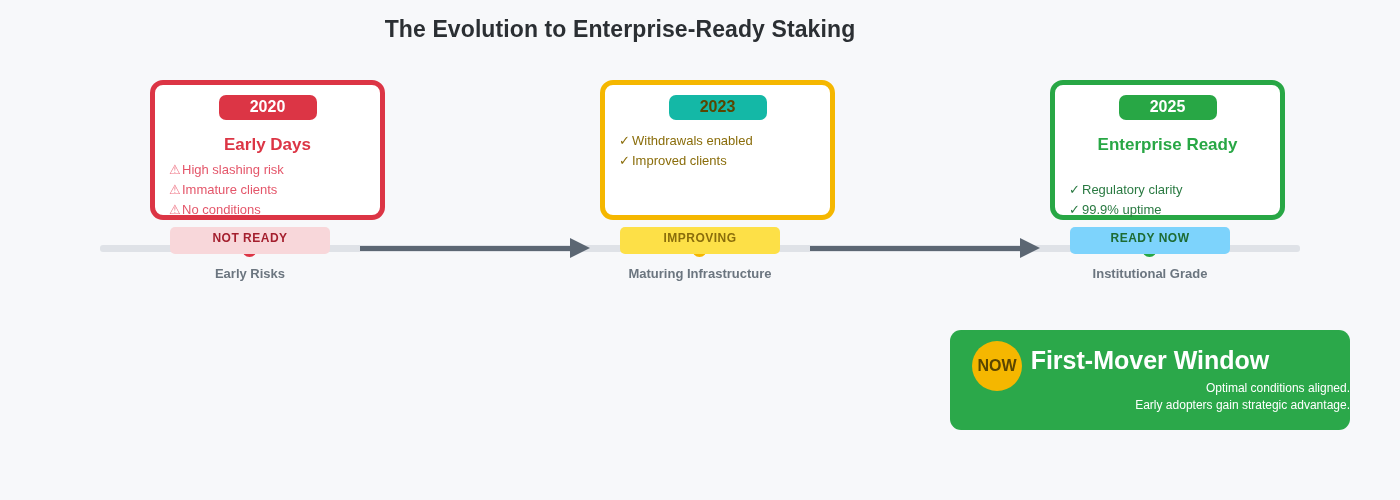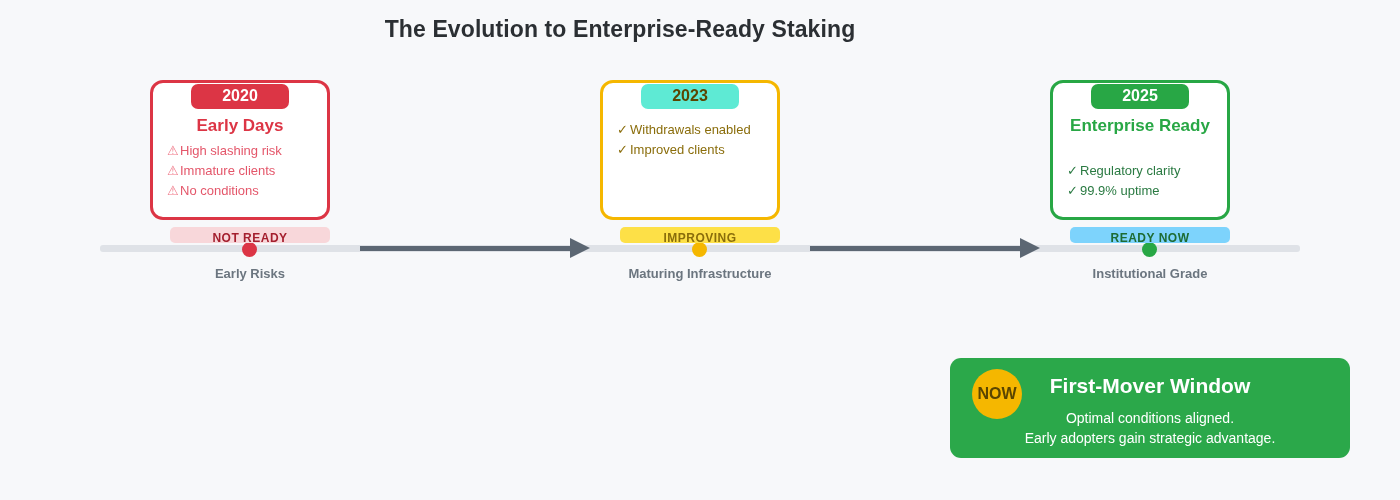--- a/index.html
+++ b/index.html
@@ -29,56 +29,56 @@
     font-size: 23px;
     font-weight: bold;
     color: #2b2f33;
     letter-spacing: 0.1px;
   }
 
   
   .card {
     position: absolute;
     top: 80px;
-    width: 180px;
+    width: 235px;
     height: 140px;
     box-sizing: border-box;
     background: #ffffff;
     border-radius: 13px;
-    border: 3px solid #404040;
-    padding: 1px 12px 8px 12px;
+    border: 5px solid #404040;
+    padding: 10px 12px 8px 12px;
   }
   .card.c0 { left: 150px; border-color: #dc3545; }
   .card.c1 { left: 600px; border-color: #f5b700; }
   .card.c2 { left: 1050px; border-color: #28a745; }
 
   .year-pill-wrap {
     text-align: center;
     height: 30px;
   }
   .year-pill {
     display: inline-block;
     min-width: 98px;
     padding: 4px 0 5px 0;
     border-radius: 7px;
     font-size: 16px;
     font-weight: bold;
     line-height: 1;
     color: #ffffff;
   }
   .c0 .year-pill { background: #dc3545; color: #ffffff; }
-  .c1 .year-pill { background: #5eead4; color: #5a4500; }
+  .c1 .year-pill { background: #14b8a6; color: #5a4500; }
   .c2 .year-pill { background: #28a745; color: #ffffff; }
 
   .card-title {
     text-align: center;
     font-size: 17px;
     font-weight: bold;
     line-height: 1.18;
-    margin-top: 2px;
+    margin-top: 10px;
   }
   .c0 .card-title { color: #dc3545; }
   .c1 .card-title { color: #f5b700; }
   .c2 .card-title { color: #28a745; }
 
   .card-list {
     margin-top: 6px;
     padding: 0 0 0 2px;
     list-style: none;
     font-size: 13px;
@@ -135,21 +135,21 @@
     border-radius: 50%;
   }
   .tl-dot.d0 { left: 242px; background: #dc3545; }
   .tl-dot.d1 { left: 692px; background: #f5b700; }
   .tl-dot.d2 { left: 1142px; background: #28a745; }
 
   .status-badge {
     position: absolute;
     top: 227px;
     width: 160px;
-    height: 16px;
+    height: 27px;
     line-height: 22px;
     text-align: center;
     font-size: 12px;
     font-weight: bold;
     letter-spacing: 0.5px;
     border-radius: 5px;
   }
   .status-badge.s0 { left: 170px; background: #f8d7da; color: #a41f2e; }
   .status-badge.s1 { left: 620px; background: #fde047; color: #8a6d0b; }
   .status-badge.s2 { left: 1070px; background: #7dd3fc; color: #1d6b33; }
@@ -170,21 +170,20 @@
   
   .callout {
     position: absolute;
     left: 950px;
     top: 330px;
     width: 400px;
     height: 100px;
     box-sizing: border-box;
     background: #2ba84a;
     border-radius: 11px;
-    margin-top: 28px;
   }
   .callout-head {
     position: relative;
     height: 50px;
   }
   .now-badge {
     position: absolute;
     left: 22px;
     top: 11px;
     width: 50px;
@@ -196,31 +195,31 @@
     font-weight: bold;
     line-height: 50px;
     text-align: center;
   }
   .callout-title {
     position: absolute;
     left: 0;
     top: 16px;
     width: 400px;
     text-align: center;
-    font-size: 21px;
+    font-size: 25px;
     font-weight: bold;
     color: #ffffff;
   }
   .callout-sub {
     position: absolute;
     left: 0;
     top: 50px;
     width: 400px;
-    text-align: center;
-    font-size: 14px;
+    text-align: right;
+    font-size: 12px;
     line-height: 1.45;
     color: #ffffff;
   }
 </style>
 </head>
 <body>
 
 <div id="stage">
 
   <div class="page-title">The Evolution to Enterprise-Ready Staking</div>

